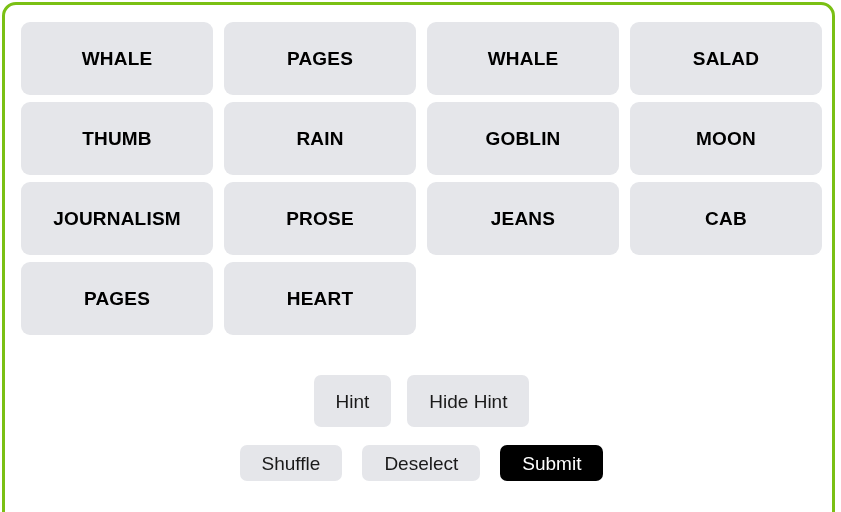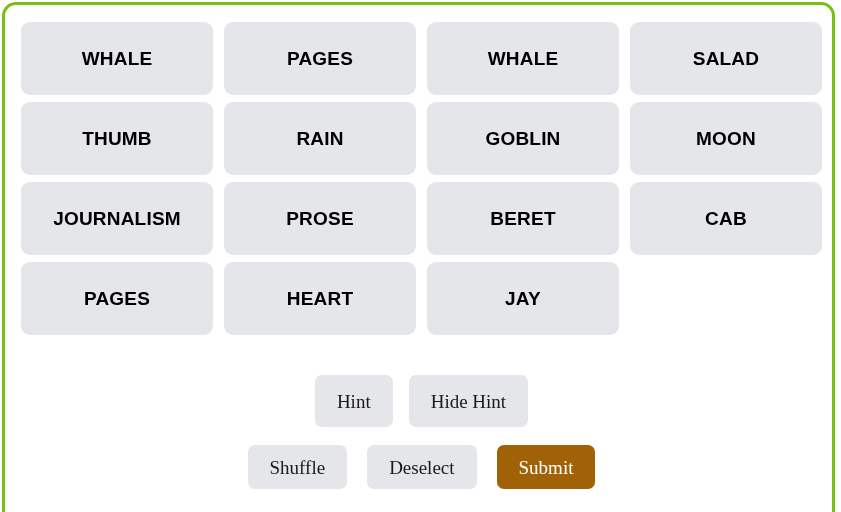--- a/index.html
+++ b/index.html
@@ -72,40 +72,40 @@
   }
 
   #hint-row   { top: 370px; gap: 16px; }
   #action-row { top: 440px; gap: 20px; }
 
   .ctrl-btn {
     background: #e5e6ea;
     border: none;
     border-radius: 7px;
     color: #1a1a1a;
-    font-family: Liberation Serif, serif;
+    font-family: Liberation Sans, sans-serif;
     font-size: 19px;
     font-weight: normal;
     line-height: 1;
     cursor: pointer;
     display: flex;
     align-items: center;
     justify-content: center;
     height: 52px;
     padding: 1px 22px;
     white-space: nowrap;
   }
 
   .ctrl-btn.primary {
-    background: #a16207;
+    background: #000000;
     color: #ffffff;
   }
 
   #hint-row .ctrl-btn   { height: 52px; }
-  #action-row .ctrl-btn { height: 44px; }
+  #action-row .ctrl-btn { height: 36px; }
 </style>
 </head>
 <body>
 
 <div id="app-frame">
 
   <div id="word-grid">
       <button class="word-tile">
         <span class="word-tile-label">WHALE</span>
       </button>
@@ -130,33 +130,30 @@
       <button class="word-tile">
         <span class="word-tile-label">MOON</span>
       </button>
       <button class="word-tile">
         <span class="word-tile-label">JOURNALISM</span>
       </button>
       <button class="word-tile">
         <span class="word-tile-label">PROSE</span>
       </button>
       <button class="word-tile">
-        <span class="word-tile-label">BERET</span>
+        <span class="word-tile-label">JEANS</span>
       </button>
       <button class="word-tile">
         <span class="word-tile-label">CAB</span>
       </button>
       <button class="word-tile">
         <span class="word-tile-label">PAGES</span>
       </button>
       <button class="word-tile">
         <span class="word-tile-label">HEART</span>
-      </button>
-      <button class="word-tile">
-        <span class="word-tile-label">JAY</span>
       </button>
     </div>
 
   <div class="control-row" id="hint-row">
       <button class="ctrl-btn">Hint</button>
       <button class="ctrl-btn">Hide Hint</button>
     </div>
 
   <div class="control-row" id="action-row">
       <button class="ctrl-btn">Shuffle</button>

